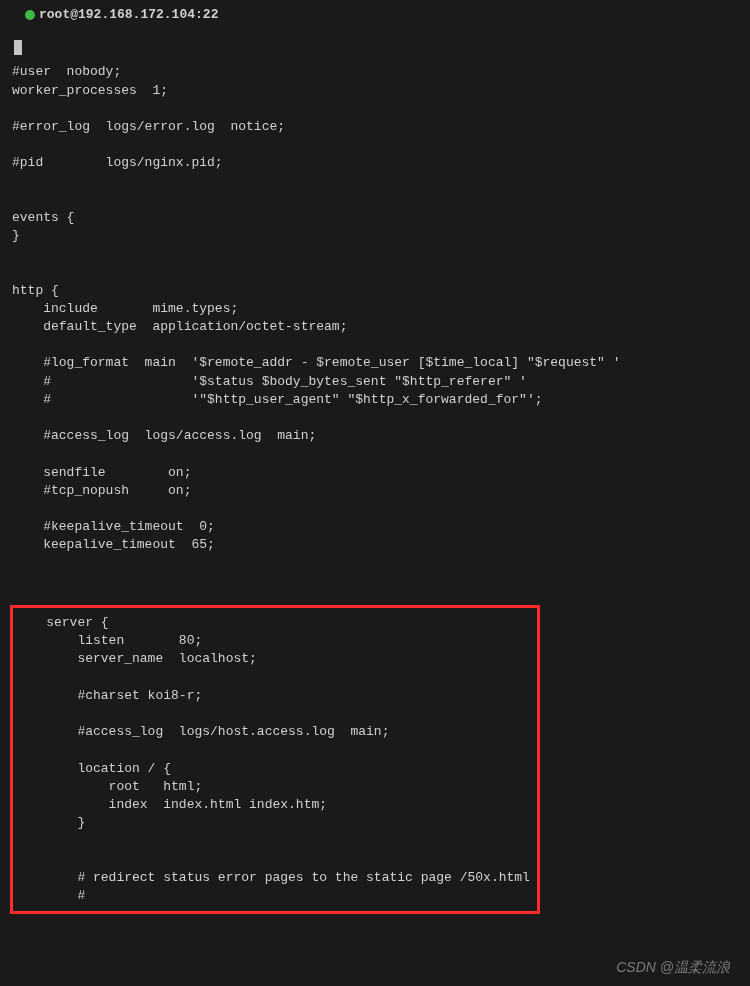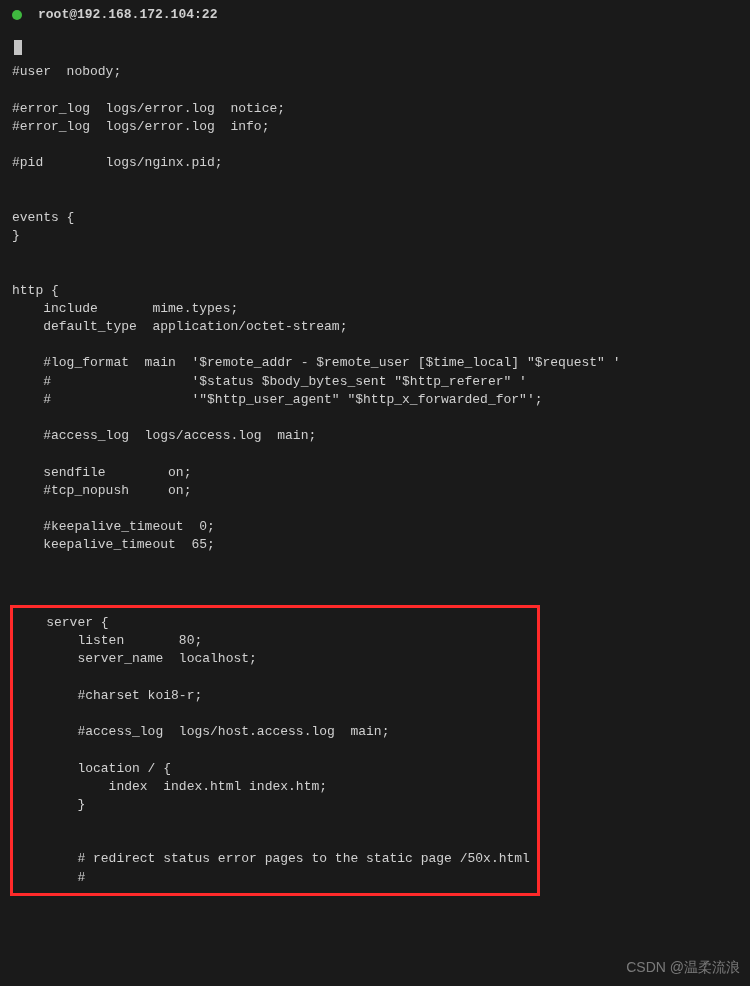--- a/index.html
+++ b/index.html
@@ -12,24 +12,24 @@
       height: 986px;
       background: #1a1a1a;
       color: #d0d0d0;
       font-family: Consolas, 'Courier New', monospace;
       font-size: 13px;
       line-height: 1.4;
       overflow: hidden;
       position: relative;
     }
     .tab-bar {
-      padding: 6px 12px;
+      padding: 6px 25px;
       display: flex;
       align-items: center;
-      gap: 16px;
+      gap: 4px;
     }
     .status-dot {
       width: 10px;
       height: 10px;
       border-radius: 50%;
       background: #3fb93f;
       display: inline-block;
     }
     .tab-title {
       font-weight: bold;
@@ -61,41 +61,42 @@
     }
     .highlight-box .code-line {
       padding-left: 2px;
     }
     .main-lines .code-line {
       padding-left: 0;
     }
     .watermark {
       position: absolute;
       bottom: 8px;
-      right: 10px;
+      right: 20px;
       color: rgba(200, 200, 200, 0.55);
       font-family: Arial, sans-serif;
       font-size: 14px;
+      font-style: italic;
     }
   </style>
 </head>
 <body>
 
 <div class="tab-bar">
   <span class="status-dot"></span>
   <span class="tab-title">root@192.168.172.104:22</span>
 </div>
 
 <div class="editor-area">
   <div><span class="cursor"></span></div>
   <div class="main-lines" id="main-lines">
       <div class="code-line">#user  nobody;</div>
+      <div class="code-line">worker_processes  1;</div>
       <div class="code-line"> </div>
       <div class="code-line">#error_log  logs/error.log  notice;</div>
-      <div class="code-line">#error_log  logs/error.log  info;</div>
       <div class="code-line"> </div>
       <div class="code-line">#pid        logs/nginx.pid;</div>
       <div class="code-line"> </div>
       <div class="code-line"> </div>
       <div class="code-line">events {</div>
       <div class="code-line">}</div>
       <div class="code-line"> </div>
       <div class="code-line"> </div>
       <div class="code-line">http {</div>
       <div class="code-line">    include       mime.types;</div>
@@ -119,20 +120,21 @@
   <div class="highlight-box" id="highlight-lines">
       <div class="code-line">    server {</div>
       <div class="code-line">        listen       80;</div>
       <div class="code-line">        server_name  localhost;</div>
       <div class="code-line"> </div>
       <div class="code-line">        #charset koi8-r;</div>
       <div class="code-line"> </div>
       <div class="code-line">        #access_log  logs/host.access.log  main;</div>
       <div class="code-line"> </div>
       <div class="code-line">        location / {</div>
+      <div class="code-line">            root   html;</div>
       <div class="code-line">            index  index.html index.htm;</div>
       <div class="code-line">        }</div>
       <div class="code-line"> </div>
       <div class="code-line"> </div>
       <div class="code-line">        # redirect status error pages to the static page /50x.html</div>
       <div class="code-line">        #</div>
     </div>
 </div>
 
 <div class="watermark">CSDN @温柔流浪</div>

